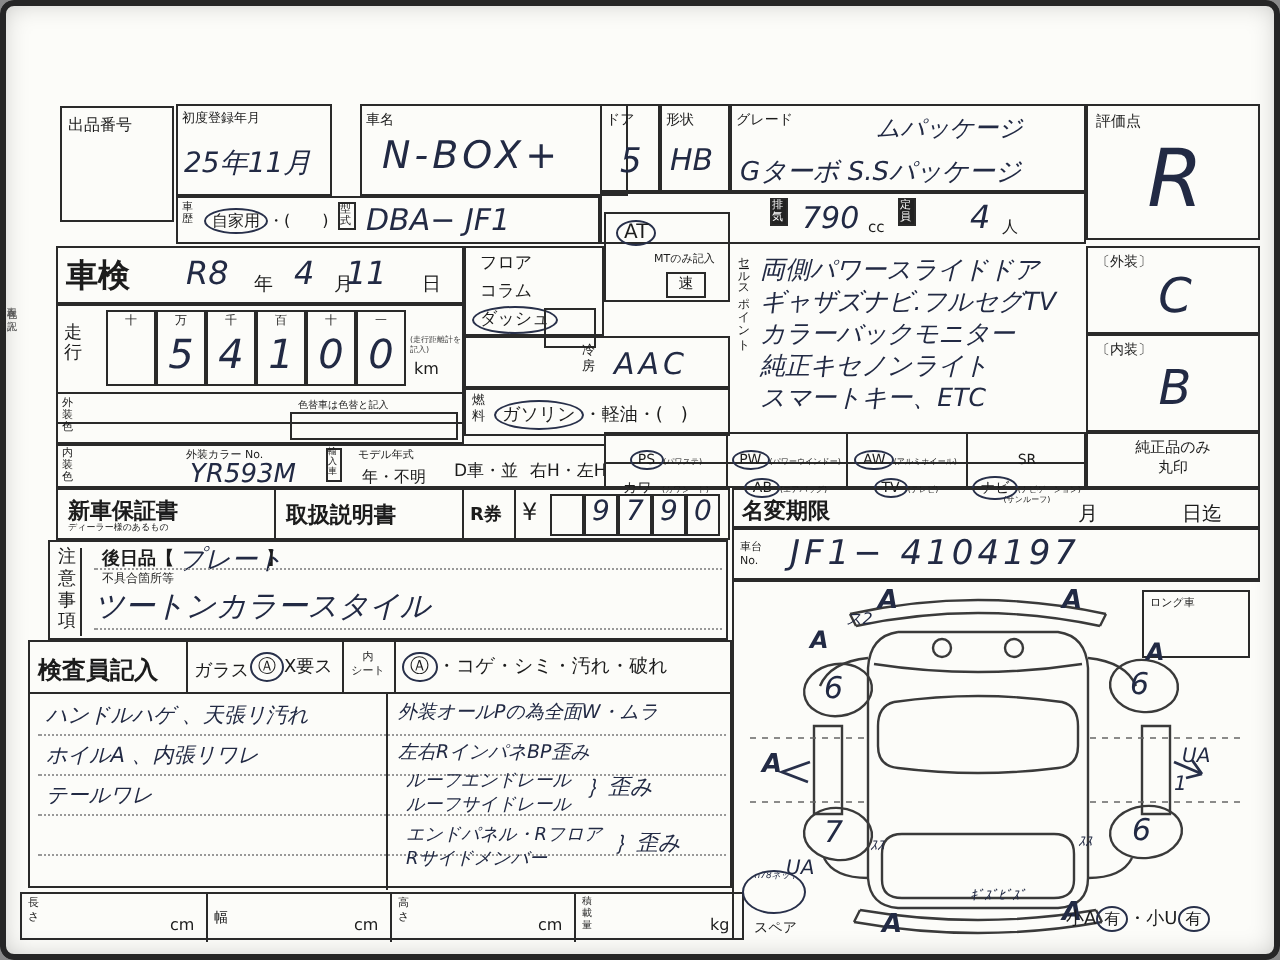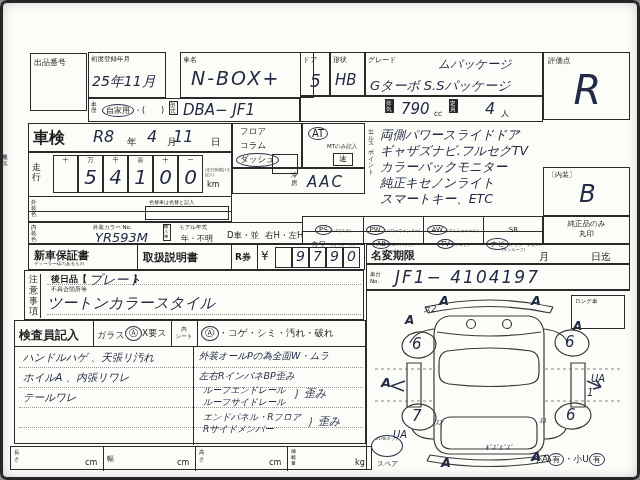--- a/index.html
+++ b/index.html
@@ -108,28 +108,32 @@
     <div class="a" style="left:176px;top:14px;width:26px;font-size:4px;color:#444">(走行距離計を記入)</div>
     <div class="a p" style="left:178px;top:27px;font-size:8px">km</div>
   </div>
 
   <div class="a b" style="left:232px;top:123px;width:70px;height:45px">
     <div class="a p" style="left:7px;top:2px;font-size:8.5px">フロア</div>
     <div class="a p" style="left:7px;top:16px;font-size:8.5px">コラム</div>
     <div class="a" style="left:3px;top:29px;font-size:8.5px"><span class="circ">ダッシュ</span></div>
   </div>
   <div class="a bl" style="left:272px;top:154px;width:26px;height:20px"></div>
-  <div class="a b" style="left:302px;top:123px;width:63px;height:45px">
+  <div class="a b" style="left:302px;top:106px;width:63px;height:45px">
     <div class="a" style="left:5px;top:3px;font-size:10px"><span class="circ">AT</span></div>
     <div class="a p" style="left:24px;top:19px;font-size:5.5px">MTのみ記入</div>
     <div class="a bl ctr" style="left:30px;top:29px;width:20px;height:13px;font-size:7.5px">速</div>
   </div>
   <div class="a b" style="left:232px;top:168px;width:133px;height:26px">
     <div class="a" style="left:58px;top:3px;width:8px;font-size:6.5px;line-height:1.2">冷房</div>
     <div class="a hw" style="left:74px;top:4px;font-size:15px;letter-spacing:2px">AAC</div>
+  </div>
+  <div class="a b" style="left:232px;top:194px;width:133px;height:24px">
+    <div class="a" style="left:3px;top:2px;width:8px;font-size:6.5px;line-height:1.2">燃料</div>
+    <div class="a" style="left:14px;top:5px;font-size:9px"><span class="circ">ガソリン</span><span class="p">・軽油・(　)</span></div>
   </div>
 
   <div class="a b" style="left:28px;top:196px;width:204px;height:26px">
     <div class="a" style="left:2px;top:2px;width:8px;font-size:5.5px;line-height:1.1">外装色</div>
     <div class="a p" style="left:120px;top:2px;font-size:5px">色替車は色替と記入</div>
     <div class="a bl" style="left:116px;top:9px;width:84px;height:14px"></div>
   </div>
   <div class="a b" style="left:28px;top:222px;width:275px;height:22px">
     <div class="a" style="left:2px;top:1px;width:8px;font-size:5.5px;line-height:1.1">内装色</div>
     <div class="a p" style="left:64px;top:1px;font-size:5.5px">外装カラー No.</div>
@@ -141,20 +145,24 @@
     <div class="a p" style="left:236px;top:7px;font-size:8.5px">右H・左H</div>
   </div>
 
   <div class="a v" style="left:366px;top:124px;font-size:6px;height:86px">セールスポイント</div>
   <div class="a hw" style="left:380px;top:127px;font-size:12.5px">両側パワースライドドア</div>
   <div class="a hw" style="left:380px;top:143px;font-size:12.5px">ギャザズナビ.フルセグTV</div>
   <div class="a hw" style="left:380px;top:159px;font-size:12.5px">カラーバックモニター</div>
   <div class="a hw" style="left:380px;top:175px;font-size:12.5px">純正キセノンライト</div>
   <div class="a hw" style="left:380px;top:191px;font-size:12.5px">スマートキー、ETC</div>
 
+  <div class="a b" style="left:543px;top:123px;width:87px;height:44px">
+    <div class="a p" style="left:4px;top:2px;font-size:7px">〔外装〕</div>
+    <div class="a hw ctr" style="left:0;top:10px;width:87px;font-size:24px">C</div>
+  </div>
   <div class="a b" style="left:543px;top:167px;width:87px;height:49px">
     <div class="a p" style="left:4px;top:2px;font-size:7px">〔内装〕</div>
     <div class="a hw ctr" style="left:0;top:12px;width:87px;font-size:24px">B</div>
   </div>
   <div class="a b ctr" style="left:543px;top:216px;width:87px;height:28px;padding-top:2px">
     <div style="font-size:7.5px">純正品のみ</div>
     <div style="font-size:7.5px">丸印</div>
   </div>
 
   <div class="a b" style="left:302px;top:216px;width:241px;height:28px">

